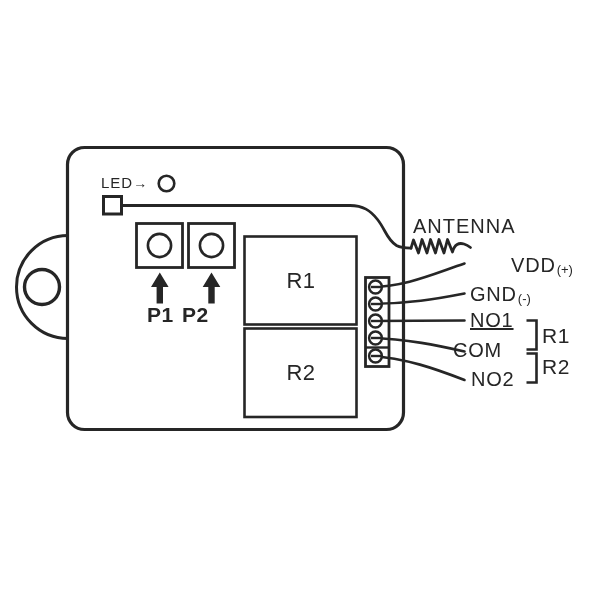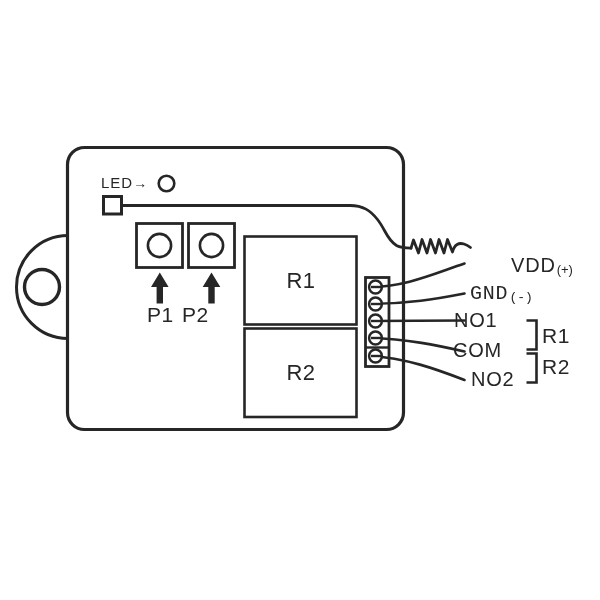--- a/index.html
+++ b/index.html
@@ -25,28 +25,28 @@
     line-height:1;
     white-space:nowrap;
     color:var(--text);
   }
   .lbl-led{left:101px;top:175px;font-size:15px;letter-spacing:1px;display:flex;gap:0;align-items:flex-end;}
   .lbl-led .arrow{font-size:14px;letter-spacing:0;}
   .lbl-antenna{left:413px;top:216px;font-size:20px;letter-spacing:1px;}
   .pin-lbl{font-size:20px;letter-spacing:0.8px;}
   .pin-sub{font-size:13px;letter-spacing:0;position:relative;top:2px;margin-left:1px;}
   .lbl-vdd{left:471px;top:255px;margin-left:40px;}
-  .lbl-gnd{left:470px;top:284px;font-family:Liberation Mono, monospace;}
-  .lbl-no1{left:454px;top:310px;}
+  .lbl-gnd{left:470px;top:284px;}
+  .lbl-no1{left:470px;top:310px;text-decoration:underline;}
   .lbl-com{left:453px;top:340px;}
   .lbl-no2{left:471px;top:369px;text-align:center;}
   .grp-lbl{font-size:21px;letter-spacing:0.5px;}
   .lbl-grp-r1{left:542px;top:325px;}
   .lbl-grp-r2{left:542px;top:356px;}
-  .btn-lbl{font-size:21px;letter-spacing:0.5px;}
+  .btn-lbl{font-size:21px;letter-spacing:0.5px;font-weight:bold;}
   .lbl-p1{left:147px;top:304px;}
   .lbl-p2{left:182px;top:304px;}
   .relay-lbl{font-size:22px;letter-spacing:0.5px;width:112px;text-align:center;}
   .lbl-r1{left:245px;top:270px;}
   .lbl-r2{left:245px;top:362px;}
 </style>
 </head>
 <body>
 
 <div class="stage">
@@ -112,20 +112,21 @@
       <path d="M526.5 320.5 L536.5 320.5 L536.5 349.5 L526.5 349.5"></path>
       <path d="M526.5 353.5 L536.5 353.5 L536.5 382.5 L526.5 382.5"></path>
     </g>
   </svg>
 
   <div class="lbl lbl-led">
     <span>LED</span>
       <span class="arrow">→</span>
   </div>
 
+  <div class="lbl lbl-antenna">ANTENNA</div>
 
   <div class="lbl pin-lbl lbl-vdd">
     <span>VDD</span><span class="pin-sub">(+)</span>
   </div>
   <div class="lbl pin-lbl lbl-gnd">
     <span>GND</span><span class="pin-sub">(-)</span>
   </div>
   <div class="lbl pin-lbl lbl-no1">
     <span>NO1</span><span class="pin-sub"></span>
   </div>

